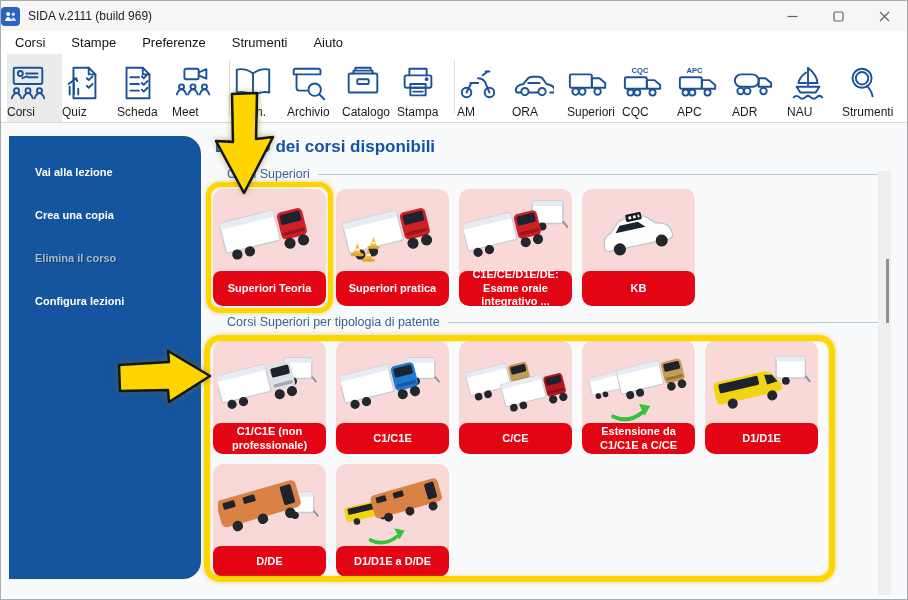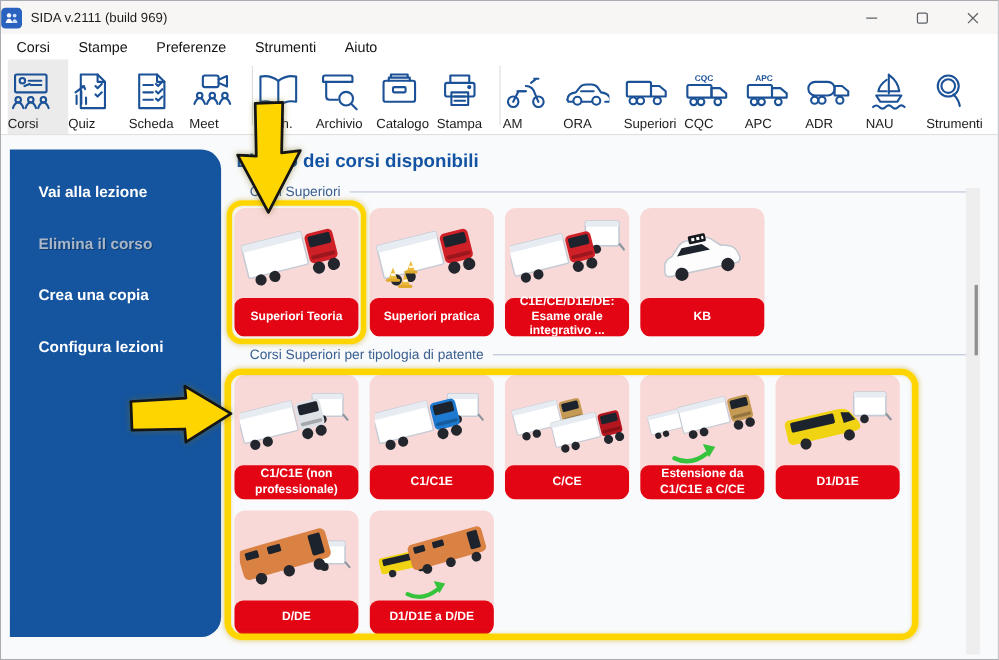--- a/index.html
+++ b/index.html
@@ -32,21 +32,21 @@
                 stroke-linecap:round; stroke-linejoin:round; }
   .tb-btn svg text { stroke:none; fill:#1b5196; font-weight:bold; }
   .tb-label { font-size:12px; color:#1c1c1c; margin-top:1px; white-space:nowrap; }
   .tb-sep { width:1px; background:#dcdcdc; margin:6px 2px 8px 2px; }
 
   
   .content { position:absolute; top:122px; left:0; right:0; bottom:0; background:#f9fafb; }
 
   .sidebar { position:absolute; left:8px; top:13px; width:192px; height:443px;
              background:#15549E; border-radius:0 18px 18px 0; padding:30px 10px 0 26px; }
-  .sb-item { font-size:14px; font-weight:bold; color:#ffffff; margin-bottom:31px; cursor:pointer; }
+  .sb-item { font-size:11px; font-weight:bold; color:#ffffff; margin-bottom:31px; cursor:pointer; }
   .sb-item.disabled { color:#a9b7c8; text-shadow:1px 1px 0 rgba(0,0,0,0.30); cursor:default; }
   .sb-item.underlined { }
 
   .main-title { position:absolute; left:214px; top:14px; font-size:17px; font-weight:bold; color:#1353A3; }
 
   .section-head { position:absolute; left:226px; right:26px; display:flex; align-items:center; gap:8px; }
   .section-label { font-size:12.5px; color:#3a5f91; white-space:nowrap; }
   .section-rule { flex:1; height:1px; background:#b9c5d8; }
 
   .card-row { position:absolute; display:flex; gap:10px; }
@@ -368,22 +368,22 @@
         <path d="M26 21 q5 5 6 11"></path>
       </svg>
       <span class="tb-label">Strumenti</span>
     </div>
   </div>
 
   <div class="content">
 
     <div class="sidebar">
       <div class="sb-item">Vai alla lezione</div>
+      <div class="sb-item">Crea una copia</div>
       <div class="sb-item disabled">Elimina il corso</div>
-      <div class="sb-item">Crea una copia</div>
       <div class="sb-item underlined">Configura lezioni</div>
     </div>
 
     <div class="main-title">Elenco dei corsi disponibili</div>
 
     <div class="section-head" style="top:44px;">
       <span class="section-label">Corsi Superiori</span>
       <span class="section-rule"></span>
     </div>
 

